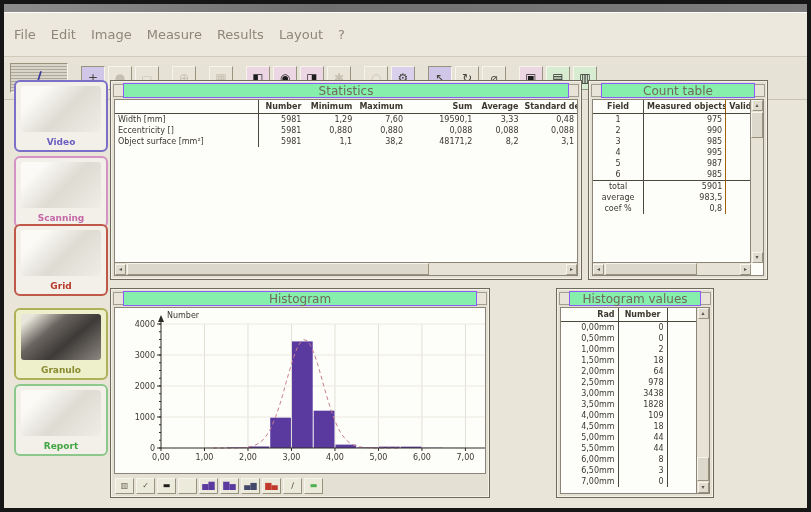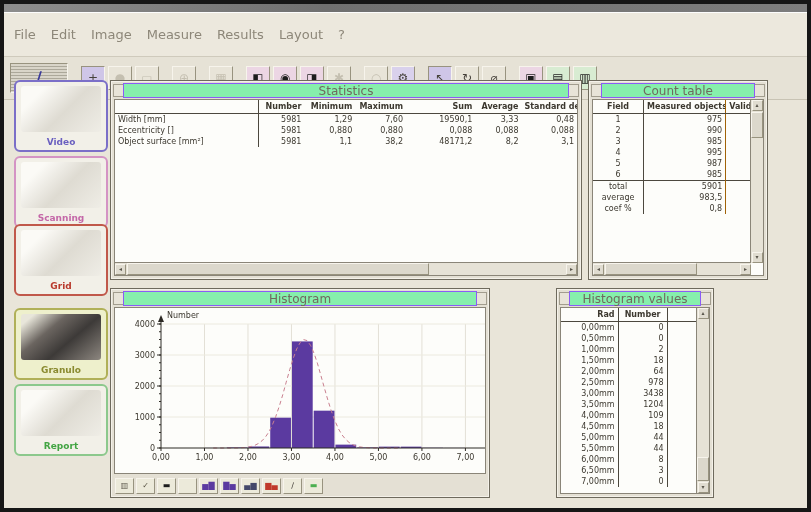--- a/index.html
+++ b/index.html
@@ -435,21 +435,21 @@
                 <td>978</td>
                 <td></td>
               </tr>
               <tr>
                 <td>3,00mm</td>
                 <td>3438</td>
                 <td></td>
               </tr>
               <tr>
                 <td>3,50mm</td>
-                <td>1204</td>
+                <td>1828</td>
                 <td></td>
               </tr>
               <tr>
                 <td>4,00mm</td>
                 <td>109</td>
                 <td></td>
               </tr>
               <tr>
                 <td>4,50mm</td>
                 <td>18</td>

